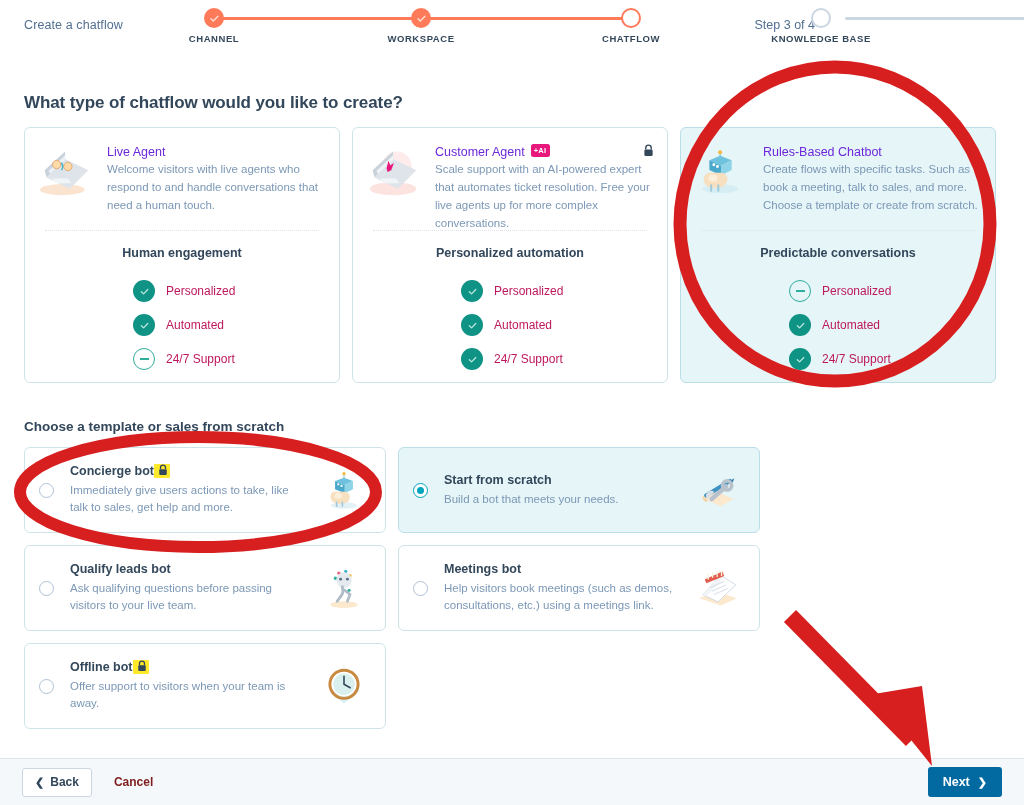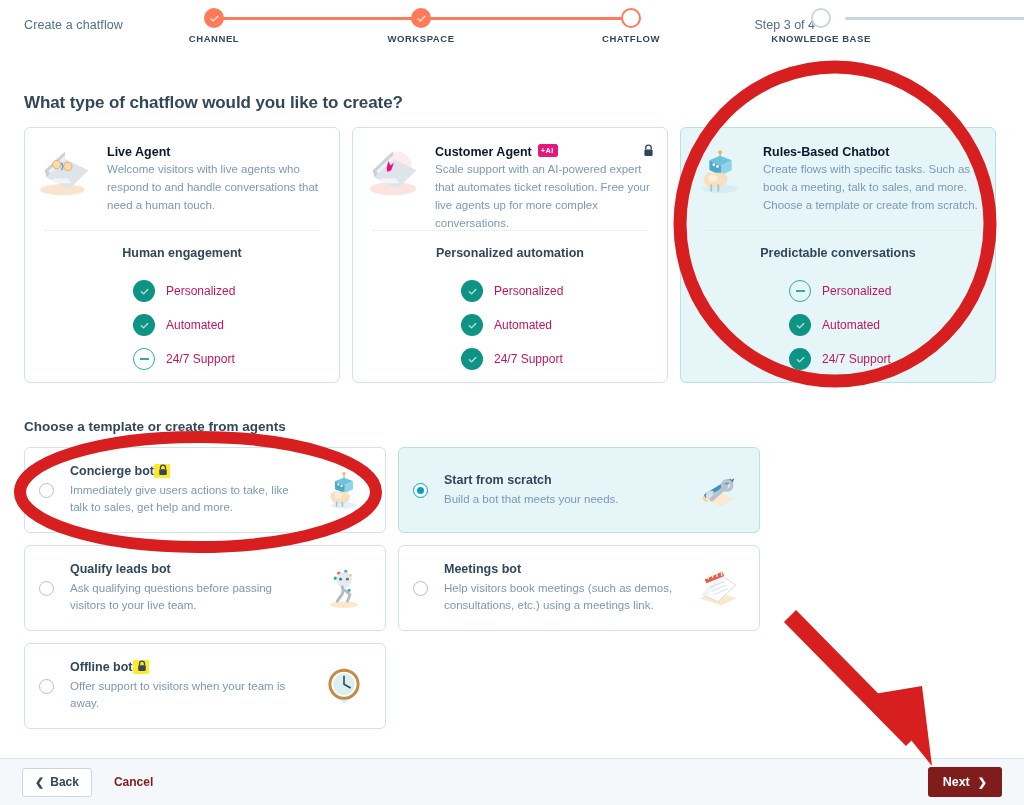--- a/index.html
+++ b/index.html
@@ -71,21 +71,21 @@
   .typecard {
     width: 316px; height: 256px;
     border: 1px solid #cfe4e8; border-radius: 6px;
     background: #ffffff; position: relative;
   }
   .typecard.selected { background: #e5f5f8; border-color: #b9dfe7; }
   .tc-top { display: flex; padding: 14px 15px 0 12px; height: 96px; }
   .tc-illus { width: 64px; flex: 0 0 64px; padding-top: 4px; }
   .tc-body { flex: 1; padding-left: 6px; position: relative; }
   .tc-title {
-    font-size: 12.5px; font-weight: bold; color: #0f172a;
+    font-size: 12.5px; font-weight: normal; color: #6d28d9;
     display: inline-block; vertical-align: middle;
   }
   .badge-ai {
     display: inline-block; vertical-align: middle; margin-left: 6px;
     background: #e8177b; color: #fff; font-size: 7.5px; font-weight: bold;
     padding: 2px 4px 2px 3px; border-radius: 2.5px; letter-spacing: .3px;
     position: relative; top: -1px;
   }
   .lock-corner { position: absolute; right: -2px; top: 1px; }
   .tc-desc {
@@ -157,21 +157,21 @@
     border: 1px solid #cbd6e2; background: #fff; color: #33475b;
     font-size: 12px; font-weight: bold; font-family: inherit;
     display: flex; align-items: center; gap: 6px; cursor: pointer;
   }
   .btn-cancel {
     margin-left: 16px; color: #7f1d1d; font-size: 12px; font-weight: bold;
     background: none; border: none; cursor: pointer; font-family: inherit;
   }
   .btn-next {
     margin-left: auto; height: 30px; padding: 0 15px; border-radius: 3px;
-    background: #7f1d1d; border: none; color: #fff;
+    background: #0369a1; border: none; color: #fff;
     font-size: 12.5px; font-weight: bold; font-family: inherit;
     display: flex; align-items: center; gap: 8px; cursor: pointer;
   }
   .chev { font-size: 11px; line-height: 1; }
 
   
   .anno { position: absolute; pointer-events: none; }
   #anno-ellipse-type { left: 671px; top: 59px; width: 328px; height: 330px; }
   #anno-ellipse-tmpl { left: 12px; top: 430px; width: 372px; height: 125px; }
   #anno-arrow { left: 780px; top: 608px; width: 190px; height: 175px; }
@@ -386,21 +386,21 @@
                   <path d="M3.4 8.3l3.2 3.2L12.8 5" fill="none" stroke="#b9e7df" stroke-width="1.9" stroke-linecap="round" stroke-linejoin="round"></path>
                 </svg>
               </span>
           </span>
           <span class="feat-label">24/7 Support</span>
         </div>
       </div>
     </div>
   </div>
 
-  <div class="h-sub">Choose a template or create from agents</div>
+  <div class="h-sub">Choose a template or sales from scratch</div>
 
   <div class="templates">
 
     <div class="tmpl">
       <span class="radio"></span>
       <div class="tmpl-text">
         <div class="tmpl-title">
           <span>Concierge bot</span><span class="hl"><svg width="10" height="12" viewBox="0 0 12 14" style="vertical-align:-1px">
                 <path d="M3 6V4.2a3 3 0 016 0V6" fill="none" stroke="#33475b" stroke-width="1.6"></path>
                 <rect x="1.5" y="6" width="9" height="7" rx="1.3" fill="#33475b"></rect>

